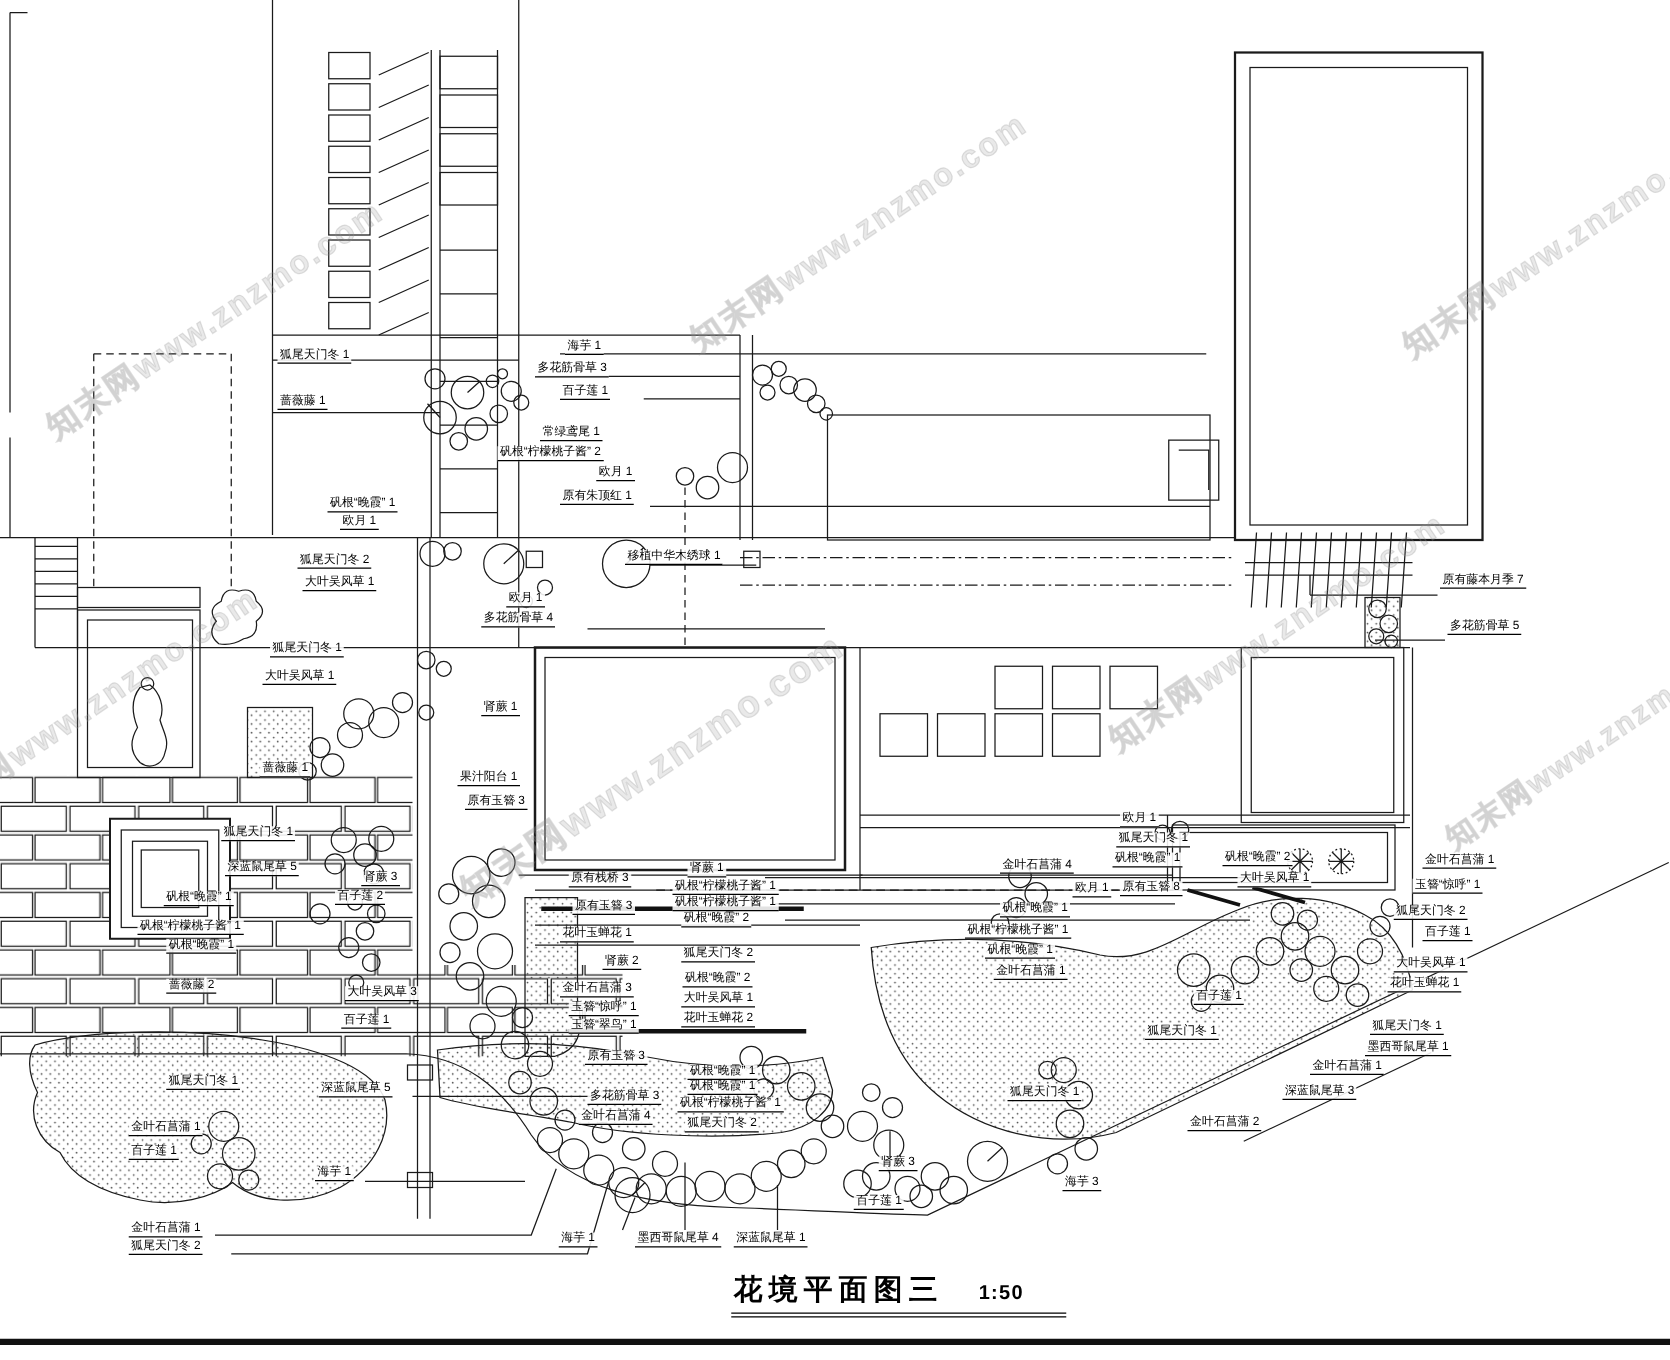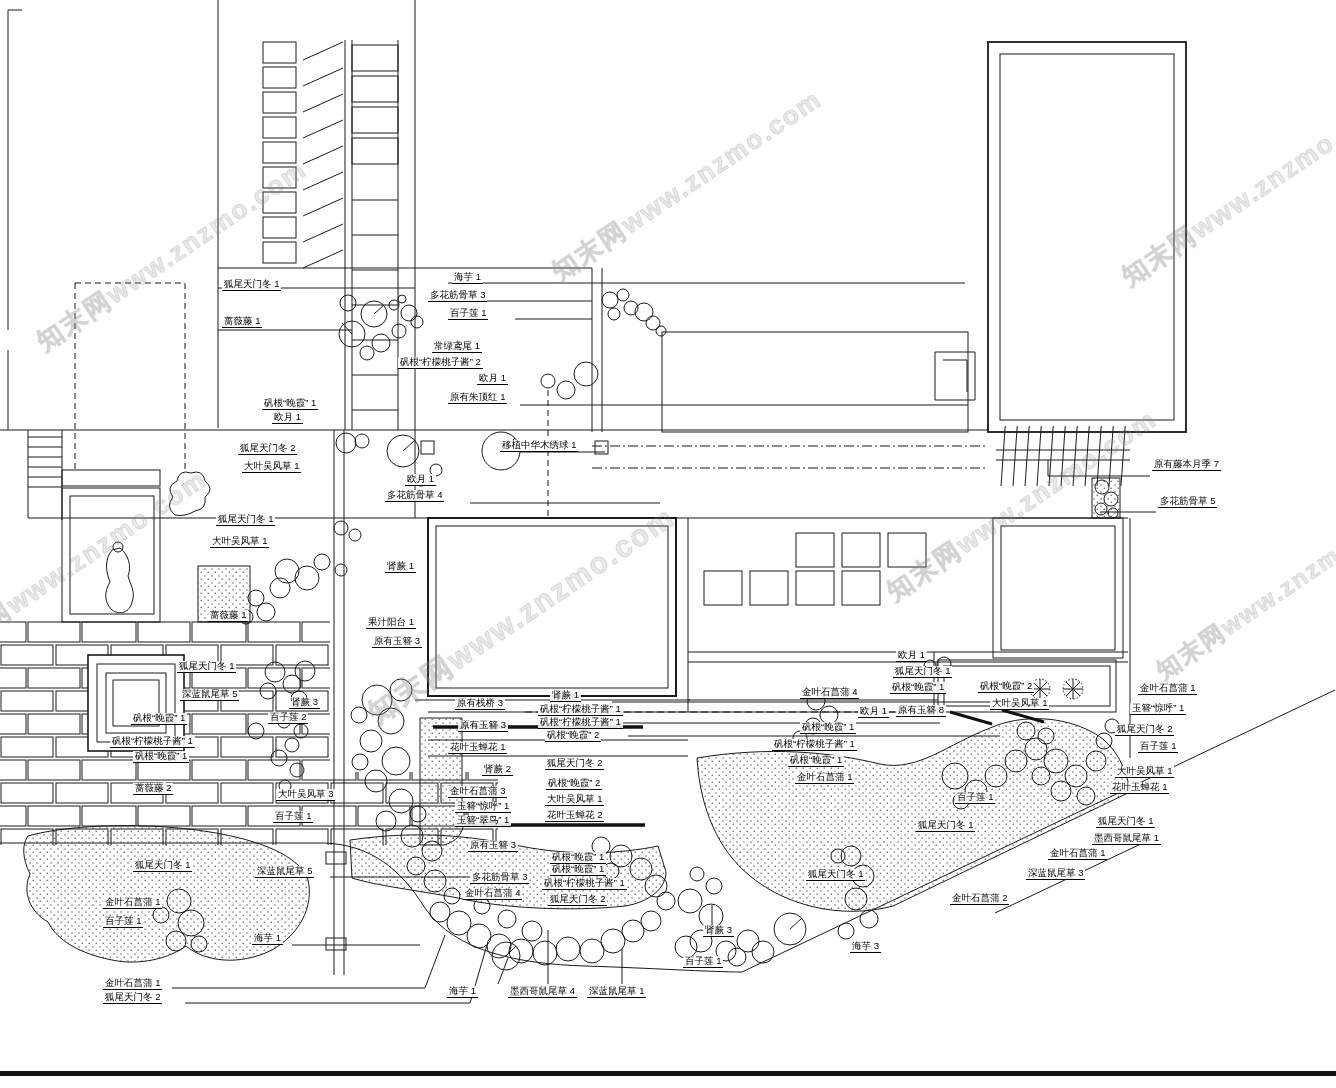--- a/index.html
+++ b/index.html
@@ -396,16 +396,20 @@
       <div class="plant-label" style="left: 587px; top: 986px;">深蓝鼠尾草 1</div>
       <div class="plant-label" style="left: 133px; top: 860px;">狐尾天门冬 1</div>
       <div class="plant-label" style="left: 255px; top: 866px;">深蓝鼠尾草 5</div>
       <div class="plant-label" style="left: 103px; top: 897px;">金叶石菖蒲 1</div>
       <div class="plant-label" style="left: 103px; top: 916px;">百子莲 1</div>
       <div class="plant-label" style="left: 252px; top: 933px;">海芋 1</div>
       <div class="plant-label" style="left: 103px; top: 978px;">金叶石菖蒲 1</div>
       <div class="plant-label" style="left: 103px; top: 992px;">狐尾天门冬 2</div>
     </div>
 
+  <div id="title-block">
+    <span id="title-text">花境平面图三</span>
+    <span id="title-scale">1:50</span>
+  </div>
 
 
   <div id="bottom-bar"></div>
 </div>
 
 </body></html>

